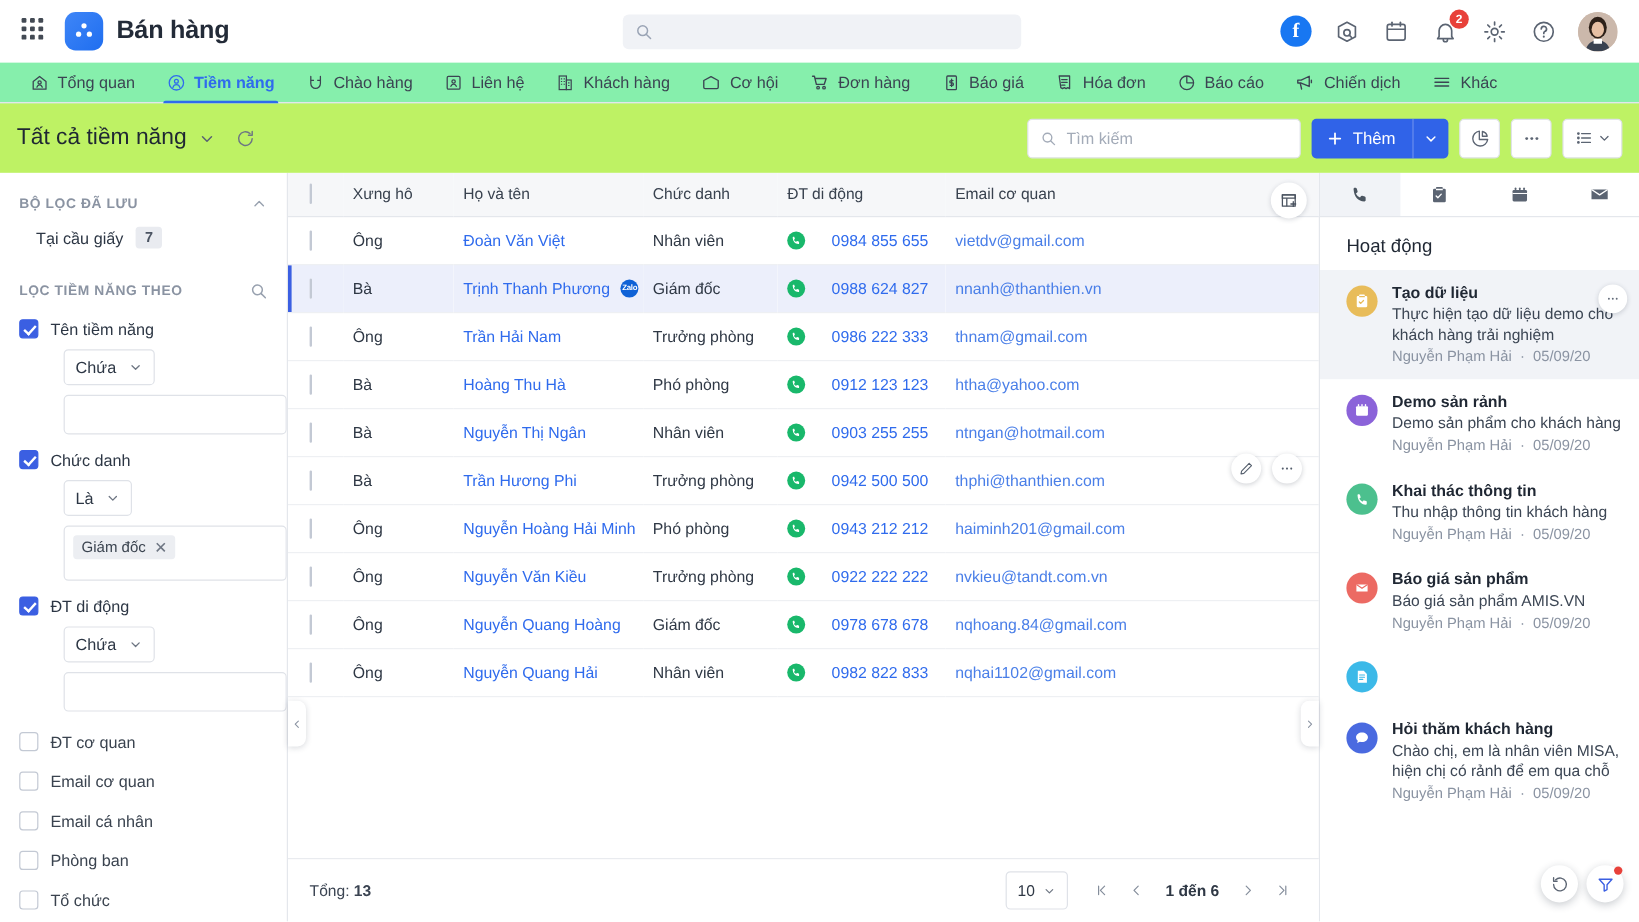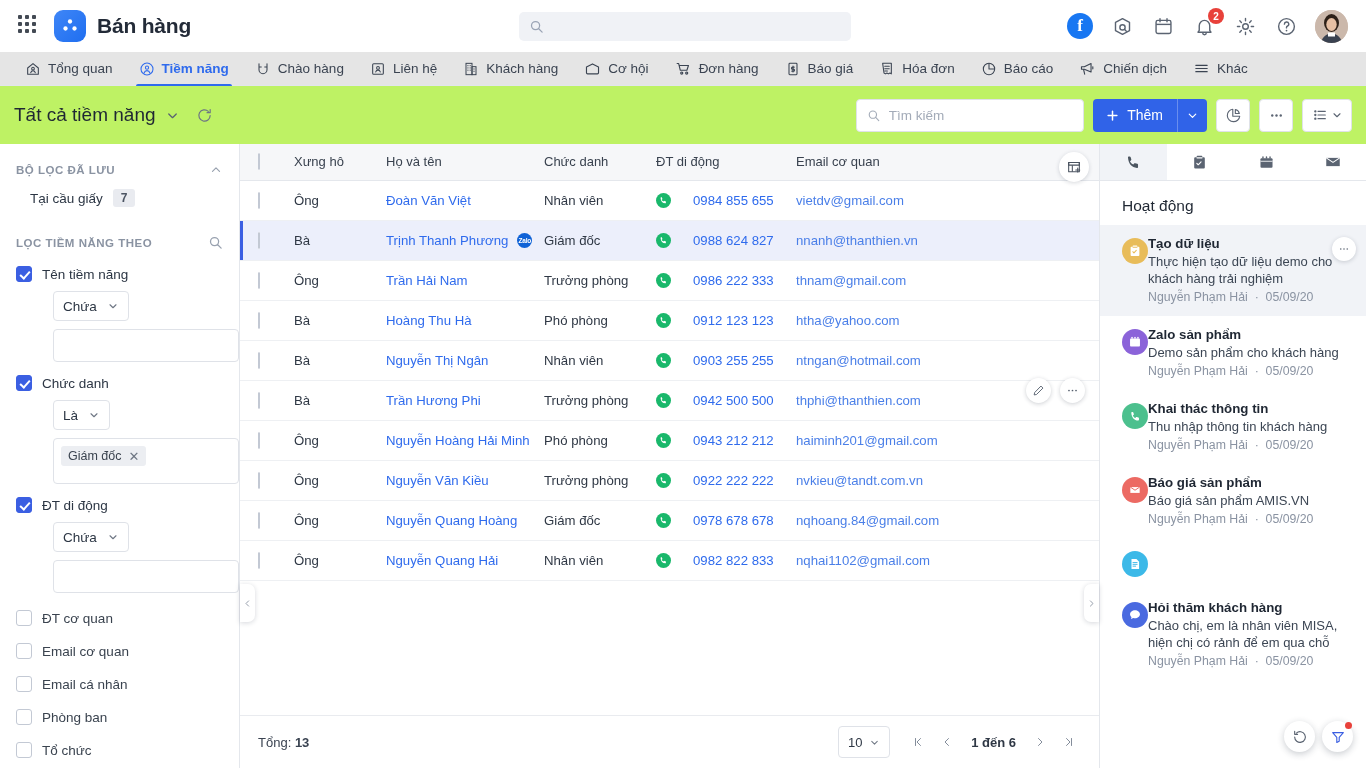--- a/index.html
+++ b/index.html
@@ -45,21 +45,21 @@
     font-size: 10px; font-weight: bold; border-radius: 9px; min-width: 16px; height: 16px;
     display: flex; align-items: center; justify-content: center; padding: 0 4px;
   }
   .avatar {
     width: 33px; height: 33px; border-radius: 50%; overflow: hidden; cursor: pointer;
     background: #d7c5b8; position: relative;
   }
 
   
   .navbar {
-    height: 34px; background: #e5e5e5; display: flex; align-items: stretch; flex: 0 0 34px;
+    height: 34px; background: #86efac; display: flex; align-items: stretch; flex: 0 0 34px;
     padding-left: 12px; border-bottom: 1px solid #e3e6ec; position: relative; z-index: 30;
   }
   .navtab {
     display: flex; align-items: center; gap: 7px; padding: 0 13px; cursor: pointer;
     font-size: 13.5px; color: #3b4452; position: relative; white-space: nowrap;
   }
   .navtab.active { color: #2f6bed; font-weight: bold; }
   .navtab.active::after {
     content: ""; position: absolute; left: 10px; right: 10px; bottom: -1px; height: 2px;
     background: #2f6bed; border-radius: 2px 2px 0 0;
@@ -232,21 +232,21 @@
   }
   .rp-tabs { height: 37px; display: flex; border-bottom: 1px solid #e4e7ec; flex: 0 0 37px; }
   .rp-tab {
     flex: 1; display: flex; align-items: center; justify-content: center; cursor: pointer;
     color: #5b6472; position: relative;
   }
   .rp-tab.active { background: #f1f3f7; }
   .rp-title { font-size: 15.5px; color: #1f2733; padding: 16px 18px 10px 22px; }
   .rp-list { flex: 1 1 auto; overflow: hidden; }
   .rp-item {
-    display: flex; padding: 11px 14px 12px 22px; position: relative;
+    display: flex; gap: 12px; padding: 11px 14px 12px 22px; position: relative;
   }
   .rp-item.hl { background: #f1f3f7; }
   .rp-ico {
     width: 26px; height: 26px; border-radius: 50%; flex: 0 0 26px; display: flex;
     align-items: center; justify-content: center; color: #fff; margin-top: 2px;
   }
   .rp-body { min-width: 0; }
   .rp-h { font-size: 13.3px; color: #1f2733; font-weight: bold; margin-bottom: 2px; }
   .rp-d { font-size: 13px; color: #3c4654; line-height: 17px; }
   .rp-m { font-size: 12.3px; color: #8a93a2; margin-top: 3px; }
@@ -965,21 +965,21 @@
           <div class="rp-item">
             <span class="rp-ico" style="background:#8b63d9">
               <svg width="14" height="14" viewBox="0 0 24 24" fill="#fff">
                 <rect x="3.5" y="6" width="17" height="13.5" rx="1.5"></rect>
                 <rect x="6" y="3" width="2" height="3.6" rx="1"></rect>
                 <rect x="11" y="3" width="2" height="3.6" rx="1"></rect>
                 <rect x="16" y="3" width="2" height="3.6" rx="1"></rect>
               </svg>
             </span>
             <span class="rp-body">
-              <div class="rp-h">Zalo sản phẩm</div>
+              <div class="rp-h">Demo sản rảnh</div>
               <div class="rp-d">Demo sản phẩm cho khách hàng</div>
               <div class="rp-m">Nguyễn Phạm Hải&nbsp; ·&nbsp; 05/09/20</div>
             </span>
           </div>
           <div class="rp-item">
             <span class="rp-ico" style="background:#4cc08e">
               <svg width="13" height="13" viewBox="0 0 24 24" fill="#fff">
                 <path d="M6.6 3.5c.7 0 1.2.4 1.4 1l.9 3c.2.6 0 1.2-.5 1.6l-1.4 1c.9 2.1 2.7 3.9 4.8 4.8l1-1.4c.4-.5 1-.7 1.6-.5l3 .9c.6.2 1 .7 1 1.4v2.9c0 .9-.7 1.5-1.6 1.4C9.5 19 4.9 14.4 4.2 5.1c-.1-.9.6-1.6 1.4-1.6z"></path>
               </svg>
             </span>

